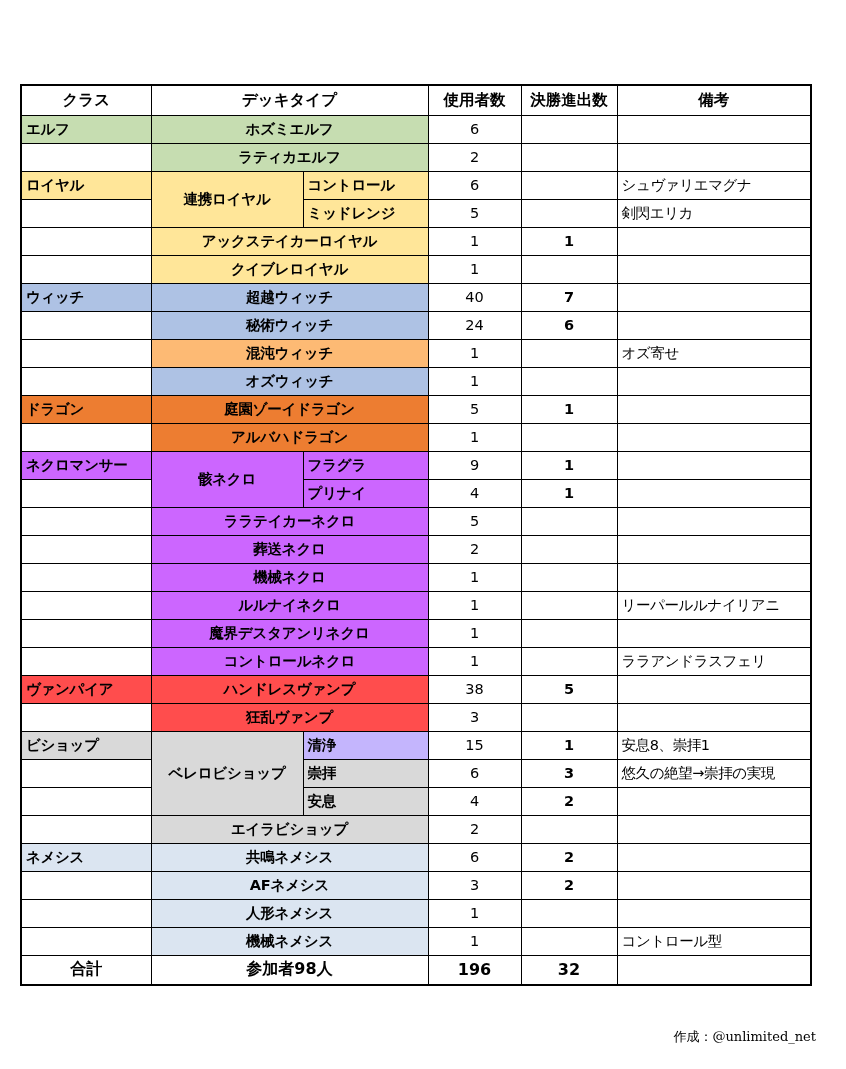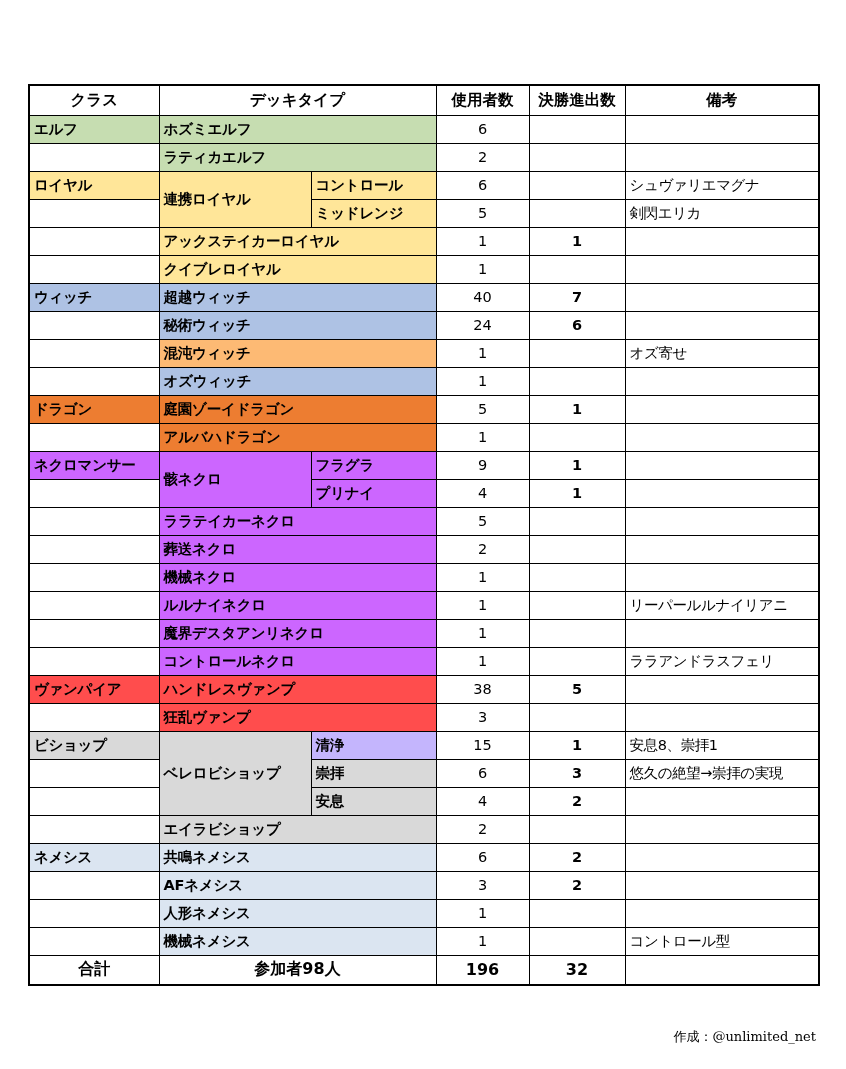--- a/index.html
+++ b/index.html
@@ -28,21 +28,21 @@
     margin: 0;
     padding-top: 22px;
     padding-bottom: 0;
     height: 46px;
     line-height: 40px;
     font-family: "DejaVu Sans", "Liberation Sans", sans-serif;
     white-space: nowrap;
   }
   .table-wrap {
     position: absolute;
-    left: 28px;
+    left: 20px;
     top: 84px;
     width: 628px;
   }
   table.deck {
     border-collapse: collapse;
     table-layout: fixed;
     width: 790px;
     border: 2px solid #000;
   }
   table.deck td, table.deck th {
@@ -71,21 +71,21 @@
   col.c-note  { width: 194px; }
 
   .cls-cell {
     font-weight: bold;
     text-align: left;
     padding-left: 6px;
     letter-spacing: -0.3px;
   }
   .deck-cell {
     font-weight: bold;
-    text-align: left;
+    text-align: center;
     padding-left: 6px;
     letter-spacing: -0.2px;
   }
   .sub-cell {
     font-weight: bold;
     text-align: left;
     padding-left: 6px;
     letter-spacing: -0.2px;
     margin-left: 13px;
   }

